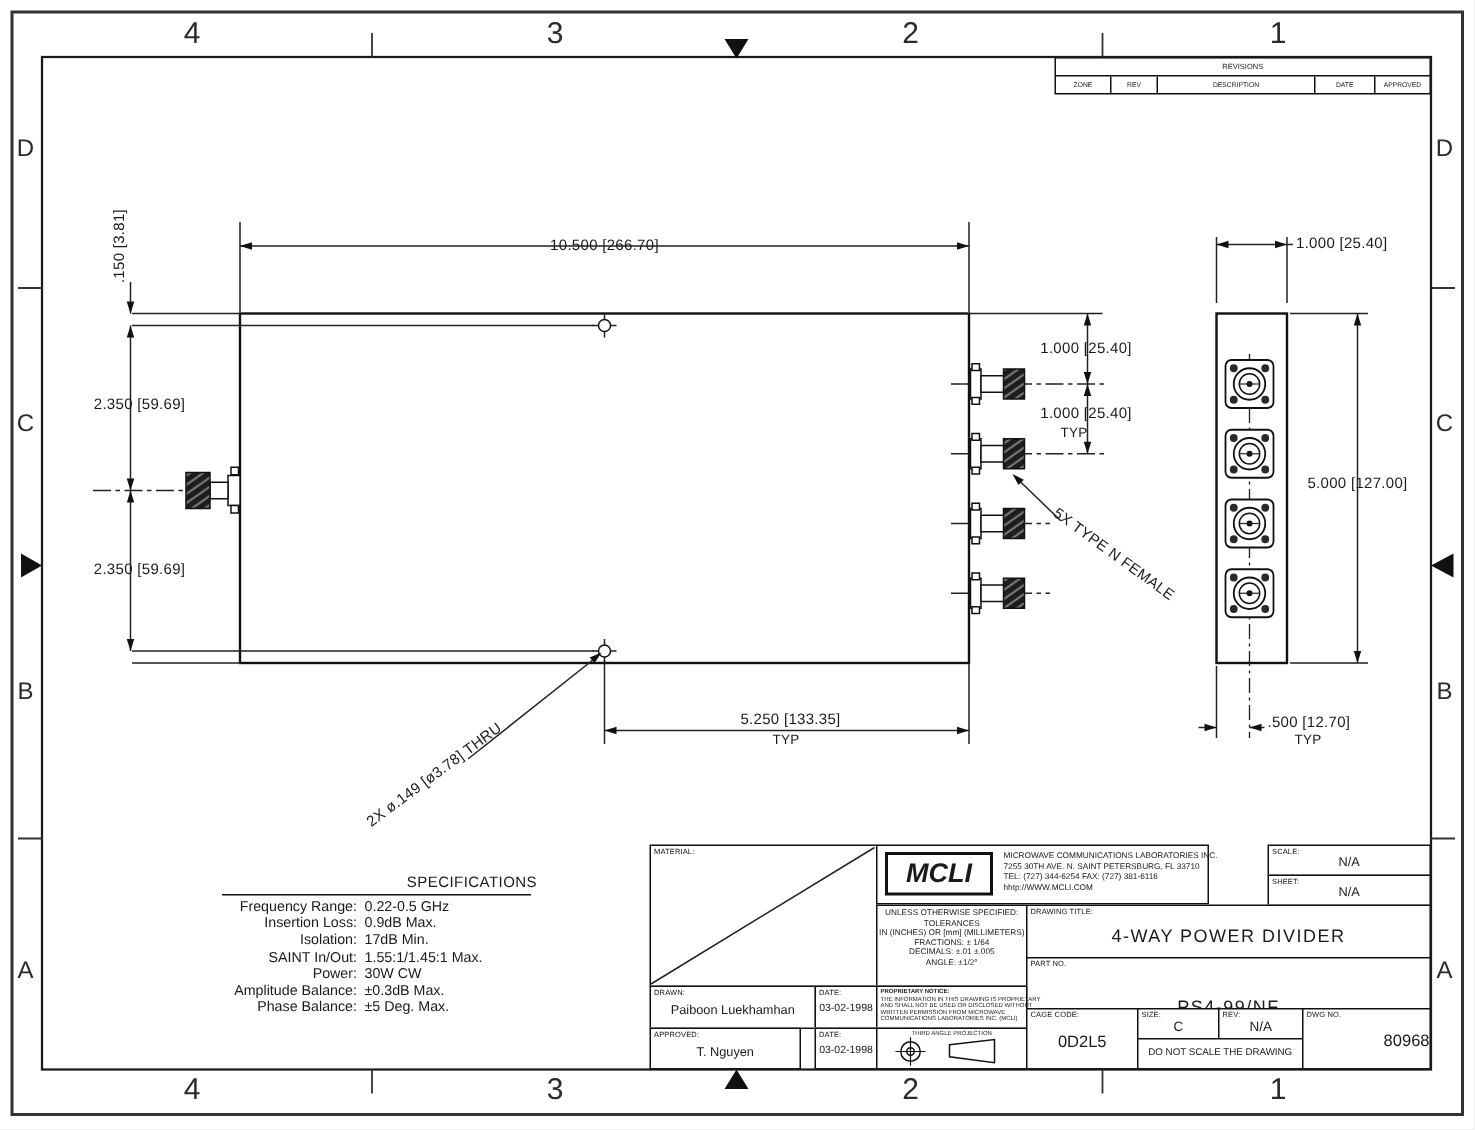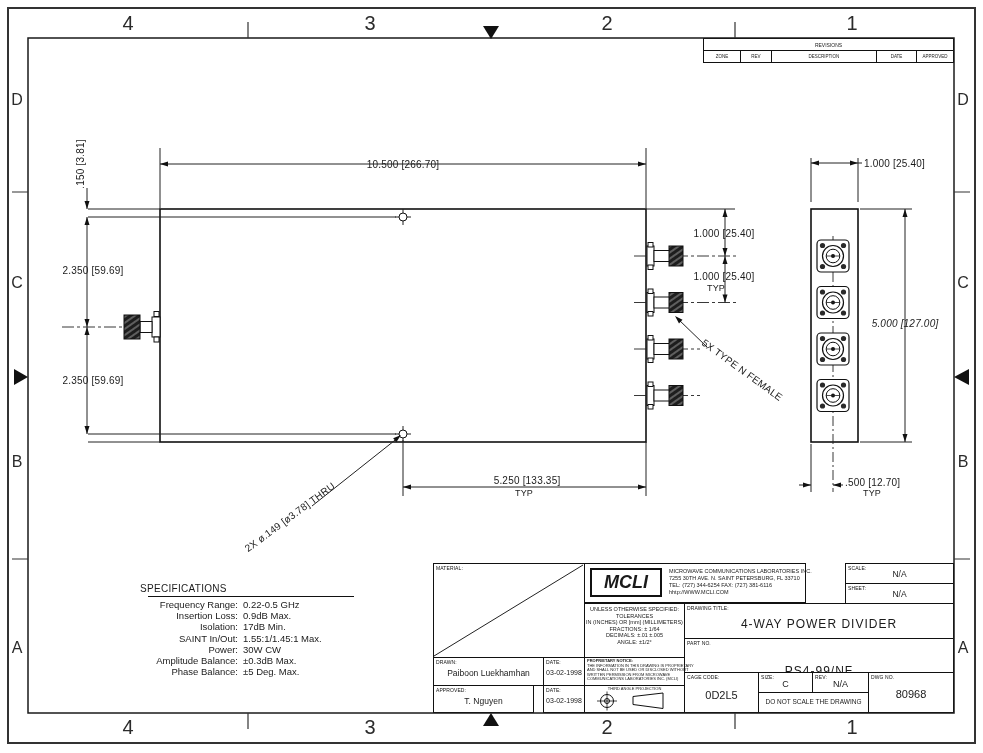--- a/index.html
+++ b/index.html
@@ -26,21 +26,21 @@
   .microline{font-size:4px;line-height:4.6px;text-align:left;white-space:nowrap;}
   
   .rev-table{position:absolute;left:703px;top:38px;width:251px;z-index:10;}
   .rev-head{border:1px solid #111;border-bottom:none;box-sizing:border-box;height:12px;
             font-size:5px;text-align:center;line-height:12px;background:#fff;}
   .rev-cols{display:flex;border:1px solid #111;box-sizing:border-box;height:13px;background:#fff;}
   .rev-cols div{font-size:4.5px;text-align:center;line-height:11px;border-right:1px solid #111;box-sizing:border-box;}
   .rev-cols div:last-child{border-right:none;}
   
   .specs{position:absolute;left:140px;top:583px;width:218px;z-index:10;}
-  .specs .sp-title{font-size:10px;text-align:left;letter-spacing:.3px;}
+  .specs .sp-title{font-size:10px;text-align:right;letter-spacing:.3px;}
   .specs .sp-rule{height:1px;background:#111;margin:2px 4px 2px 8px;}
   .sp-row{display:grid;grid-template-columns:98px auto;column-gap:5px;font-size:9.5px;line-height:11.2px;}
   .sp-row .l{text-align:right;white-space:nowrap;}
   .sp-row .v{text-align:left;white-space:nowrap;}
 </style>
 </head>
 <body>
 
 <div class="sheet">
 
@@ -186,21 +186,21 @@
     </div>
     <div class="cell" style="left:812px;top:672px;width:57px;height:21px;">
       <div class="tag">REV:</div>
       <div class="val" style="top:6px;font-size:9px;">N/A</div>
     </div>
     <div class="cell" style="left:758px;top:692px;width:111px;height:21px;">
       <div class="val" style="top:5px;font-size:6.5px;">DO NOT SCALE THE DRAWING</div>
     </div>
     <div class="cell" style="left:868px;top:672px;width:86px;height:41px;">
       <div class="tag">DWG NO.</div>
-      <div class="val" style="top:15px;font-size:11px;">80968</div>
+      <div class="val" style="top:15px;font-size:11px;text-align:right;">80968</div>
     </div>
   </div>
 
   <svg class="geo" width="983" height="753" viewBox="0 0 983 753">
     <defs>
       <pattern id="knurl" patternUnits="userSpaceOnUse" width="5" height="5" patternTransform="rotate(55)">
         <rect width="5" height="5" fill="#1d1d1d"></rect>
         <line x1="1" y1="0" x2="1" y2="5" stroke="#8a8a8a" stroke-width="1.2"></line>
       </pattern>
     </defs>
@@ -362,18 +362,18 @@
     <div class="dim bg" style="left:93px;top:270px;">2.350 [59.69]</div>
     <div class="dim bg" style="left:93px;top:380px;">2.350 [59.69]</div>
     <div class="dim bg" style="left:724px;top:233px;">1.000 [25.40]</div>
     <div class="dim bg" style="left:724px;top:276px;">1.000 [25.40]</div>
     <div class="dim small" style="left:716px;top:288px;">TYP</div>
     <div class="rot" style="left:703px;top:336px;transform:rotate(36deg);">5X TYPE N FEMALE</div>
     <div class="rot" style="left:246px;top:544px;transform:rotate(-36.5deg);">2X ø.149 [ø3.78] THRU</div>
     <div class="dim" style="left:527px;top:480px;">5.250 [133.35]</div>
     <div class="dim small" style="left:524px;top:493px;">TYP</div>
     <div class="dim left" style="left:864px;top:163px;">1.000 [25.40]</div>
-    <div class="dim bg" style="left:905px;top:323px;font-style:italic;">5.000 [127.00]</div>
+    <div class="dim bg" style="left:905px;top:323px;">5.000 [127.00]</div>
     <div class="dim left" style="left:845px;top:482px;">.500 [12.70]</div>
     <div class="dim small" style="left:872px;top:493px;">TYP</div>
   </div>
 
 </div>
 
 </body></html>

